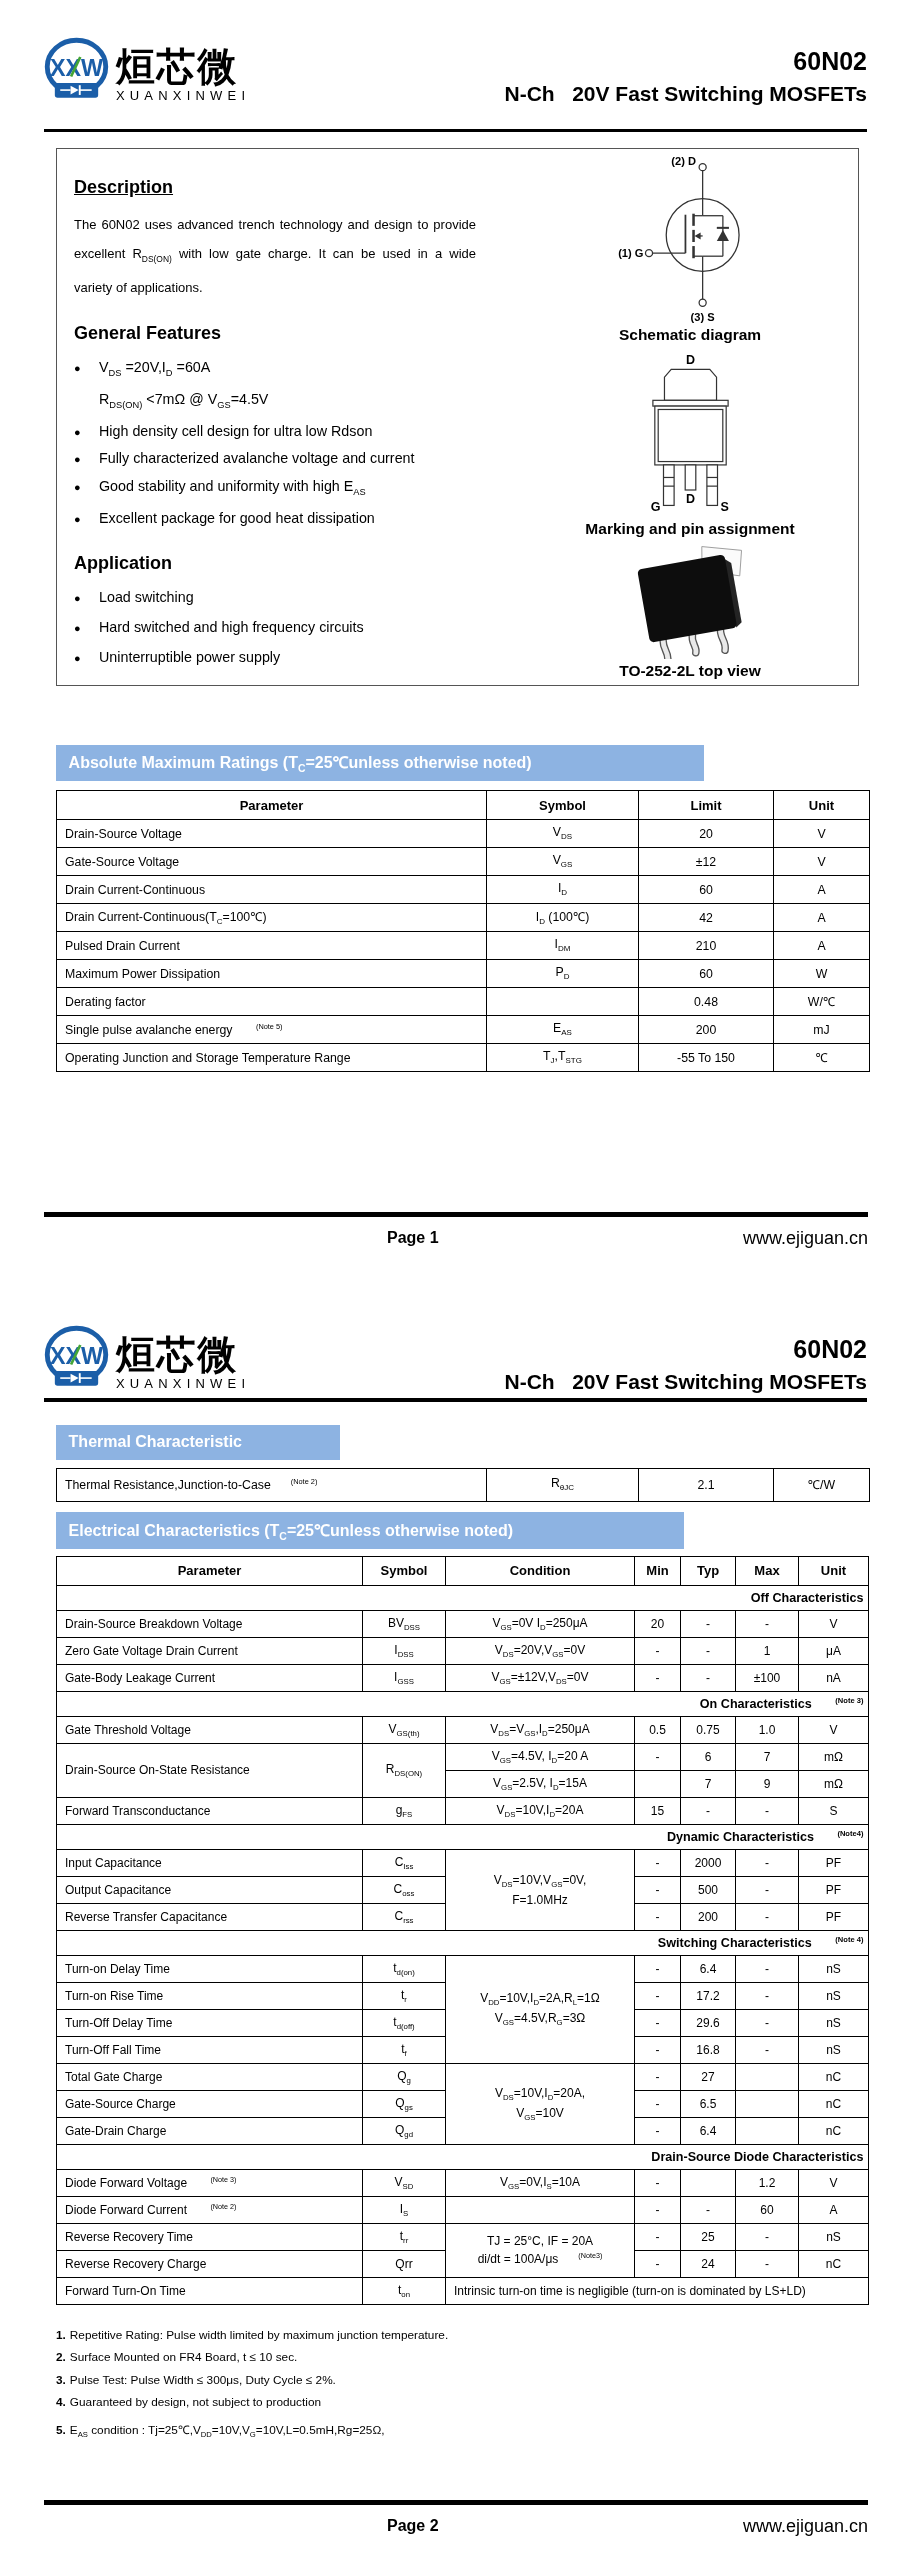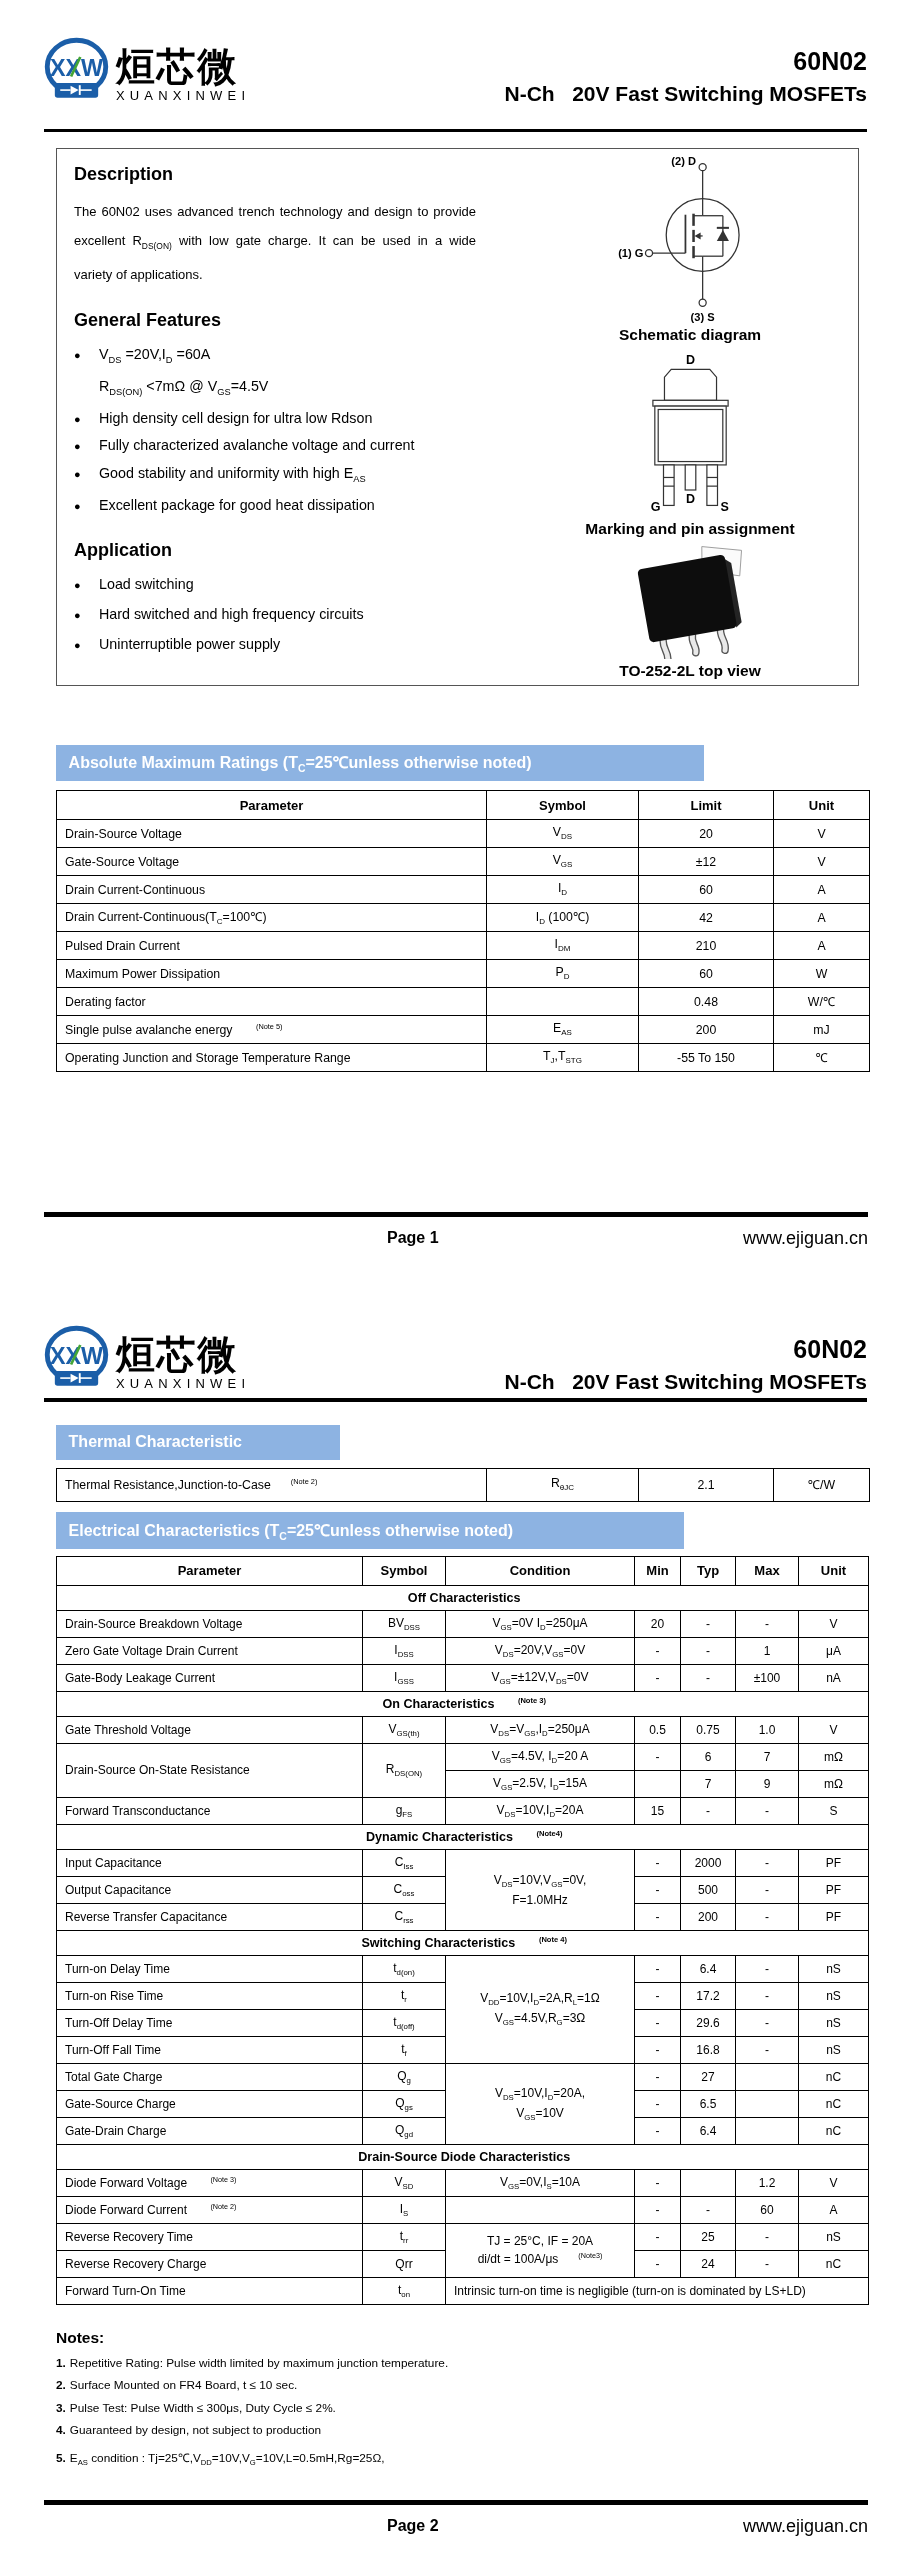--- a/index.html
+++ b/index.html
@@ -19,21 +19,21 @@
   .pn{font-size:25px;font-weight:bold;line-height:1;}
   .sub{font-size:21px;font-weight:bold;margin-top:8px;white-space:pre;}
   .hrule{height:3.4px;background:#000;}
   #page1 .hrule{margin-top:23px;}
   #page2 .hrule{margin-top:4.6px;}
   
   .content-box{margin-top:16px;margin-left:12px;width:803px;height:538px;border:1.1px solid #555;display:flex;box-sizing:border-box;}
   .col-left{flex:1;padding:9.2px 0 0 17px;}
   .col-right{width:336px;display:flex;flex-direction:column;align-items:center;padding-top:4.6px;}
   h2{font-size:18px;margin:0;font-weight:bold;}
-  .h-desc{margin-top:6px;}
+  .h-desc{margin-top:19px;text-decoration:underline;}
   .h-feat{margin-top:20.7px;}
   .h-app{margin-top:25px;}
   .desc{font-size:13px;line-height:29px;width:402px;text-align:justify;margin:11.5px 0 0 0;}
   .blist{margin-top:15px;}
   .bline{display:flex;font-size:14.3px;margin-bottom:9.2px;line-height:17px;}
   .blt{width:25px;font-size:11px;flex:none;padding-top:1.1px;}
   .app-list .bline{margin-bottom:12px;}
   .figcap{font-size:15.5px;font-weight:bold;text-align:center;}
   .fig{display:flex;flex-direction:column;align-items:center;}
   sub{font-size:0.65em;}
@@ -46,21 +46,21 @@
   
   .dtable{border-collapse:collapse;margin-left:12px;width:812px;table-layout:fixed;}
   .dtable td,.dtable th{border:1.1px solid #000;font-size:12.3px;padding:1.1px 4.6px;text-align:center;box-sizing:border-box;}
   .dtable th{font-size:13px;font-weight:bold;height:29px;}
   .dtable td.l{text-align:left;padding-left:8px;}
   .amr-table td{height:28px;}
   .thermal-table{margin-top:8px;}
   .thermal-table td{height:33px;}
   .ec-table{margin-top:6.9px;}
   .ec-table td{height:27px;font-size:12px;}
-  .ec-table tr.sec td{height:25px;font-size:12.6px;font-weight:bold;text-align:center;padding-left:8px;}
+  .ec-table tr.sec td{height:25px;font-size:12.6px;font-weight:bold;text-align:right;padding-left:8px;}
   .amr-table{margin-top:9.2px;}
   .cond2{line-height:1.5;}
   
   .notes{margin-left:12px;margin-top:24px;}
   .notes-title{font-size:15.5px;font-weight:bold;margin-bottom:10.3px;}
   .note{font-size:11.8px;margin-bottom:8.6px;line-height:13.8px;}
   .note .nnum{font-weight:bold;margin-right:4px;}
   .note-last{margin-top:13.8px;}
   
   .pfooter{position:absolute;left:44px;width:824px;top:1212px;}
@@ -580,21 +580,20 @@
           </tr>
       <tr>
             <td class="l">Forward Turn-On Time</td>
             <td>t<sub>on</sub></td>
             <td colspan="5" class="l">Intrinsic turn-on time is negligible (turn-on is dominated by LS+LD)</td>
           </tr>
     </tbody>
       </table>
 
     <div class="notes">
-      <div class="notes-title">Notes:</div>
       <div class="note"><span class="nnum">1.</span><span>Repetitive Rating: Pulse width limited by maximum junction temperature.</span></div>
       <div class="note"><span class="nnum">2.</span><span>Surface Mounted on FR4 Board, t ≤ 10 sec.</span></div>
       <div class="note"><span class="nnum">3.</span><span>Pulse Test: Pulse Width ≤ 300μs, Duty Cycle ≤ 2%.</span></div>
       <div class="note"><span class="nnum">4.</span><span>Guaranteed by design, not subject to production</span></div>
       <div class="note note-last"><span class="nnum">5.</span><span>E<sub>AS</sub> condition : Tj=25℃,V<sub>DD</sub>=10V,V<sub>G</sub>=10V,L=0.5mH,Rg=25Ω,</span></div>
     </div>
   </div>
 
   <div class="pfooter">
     <div class="frule"></div>

